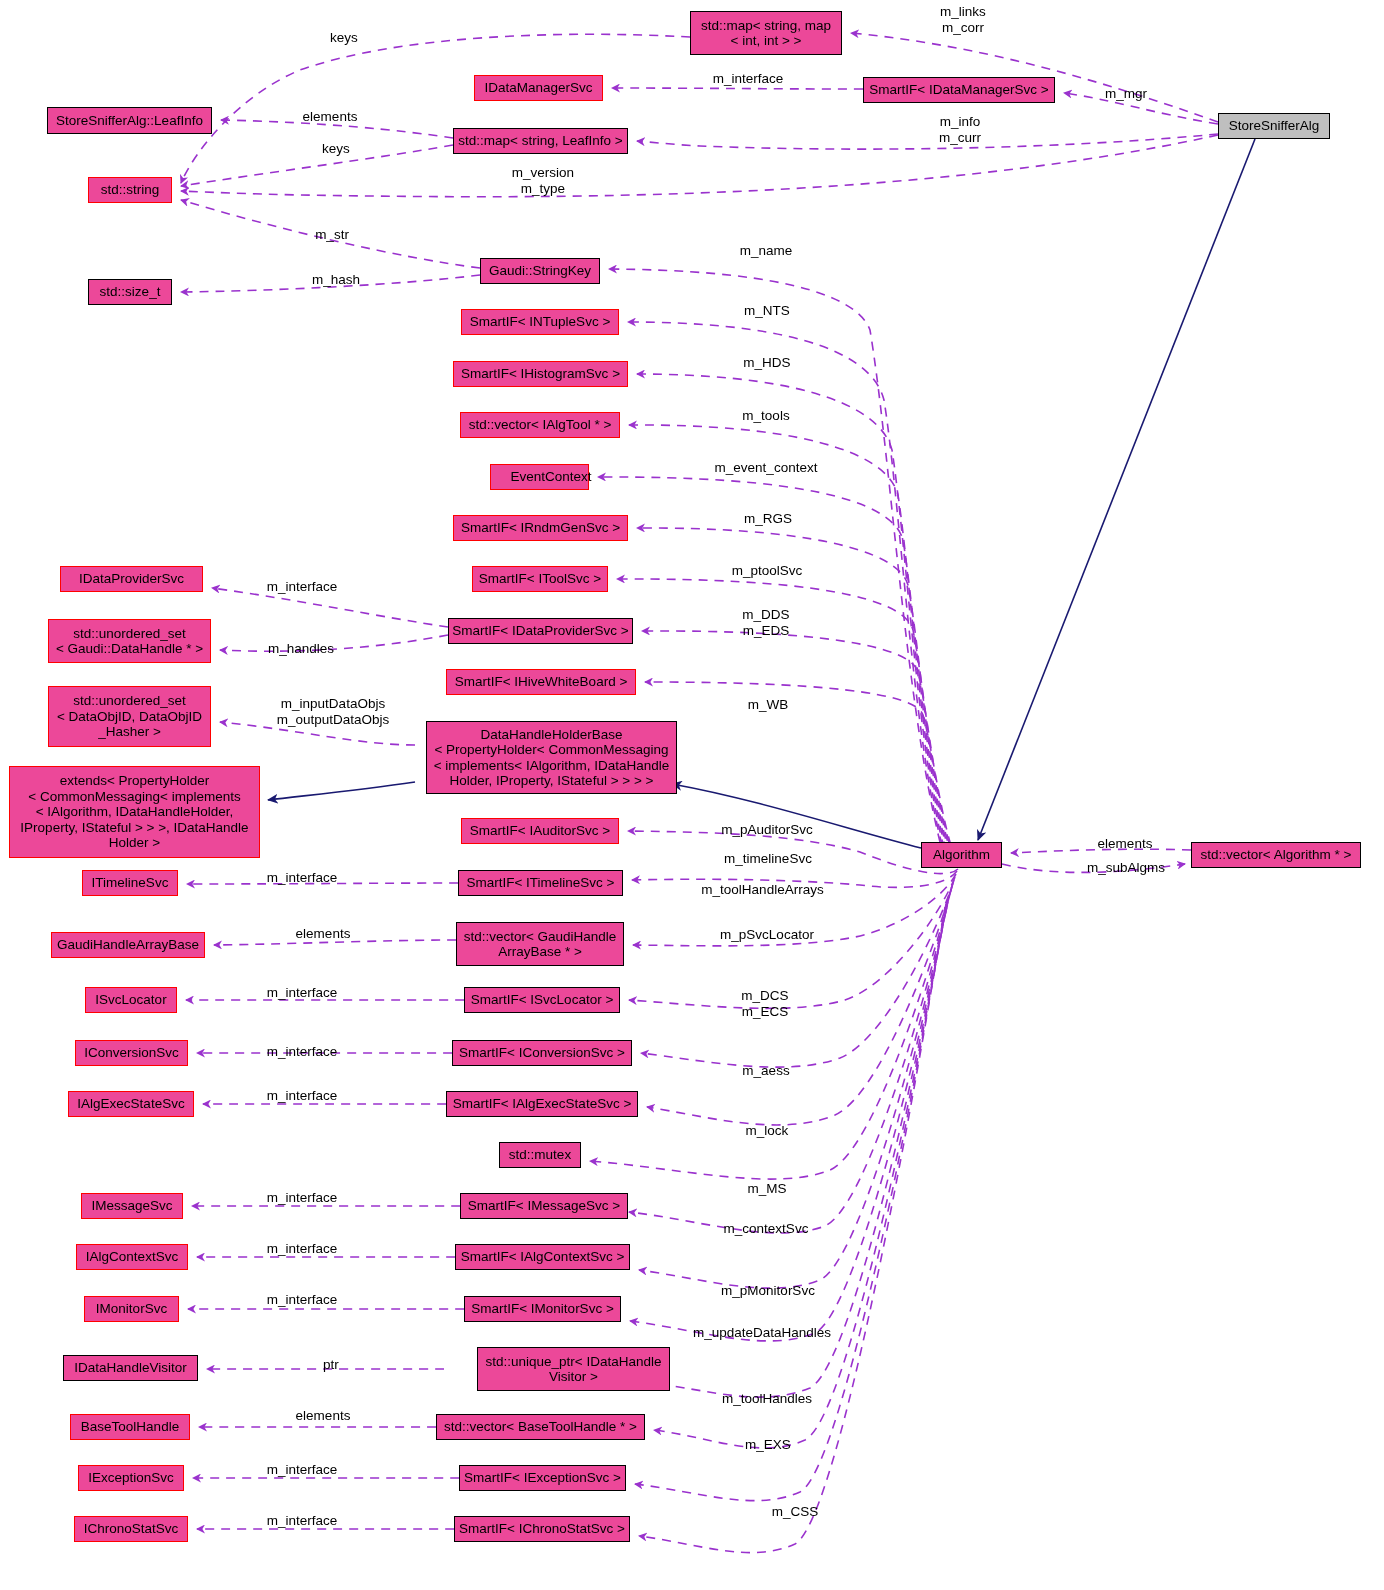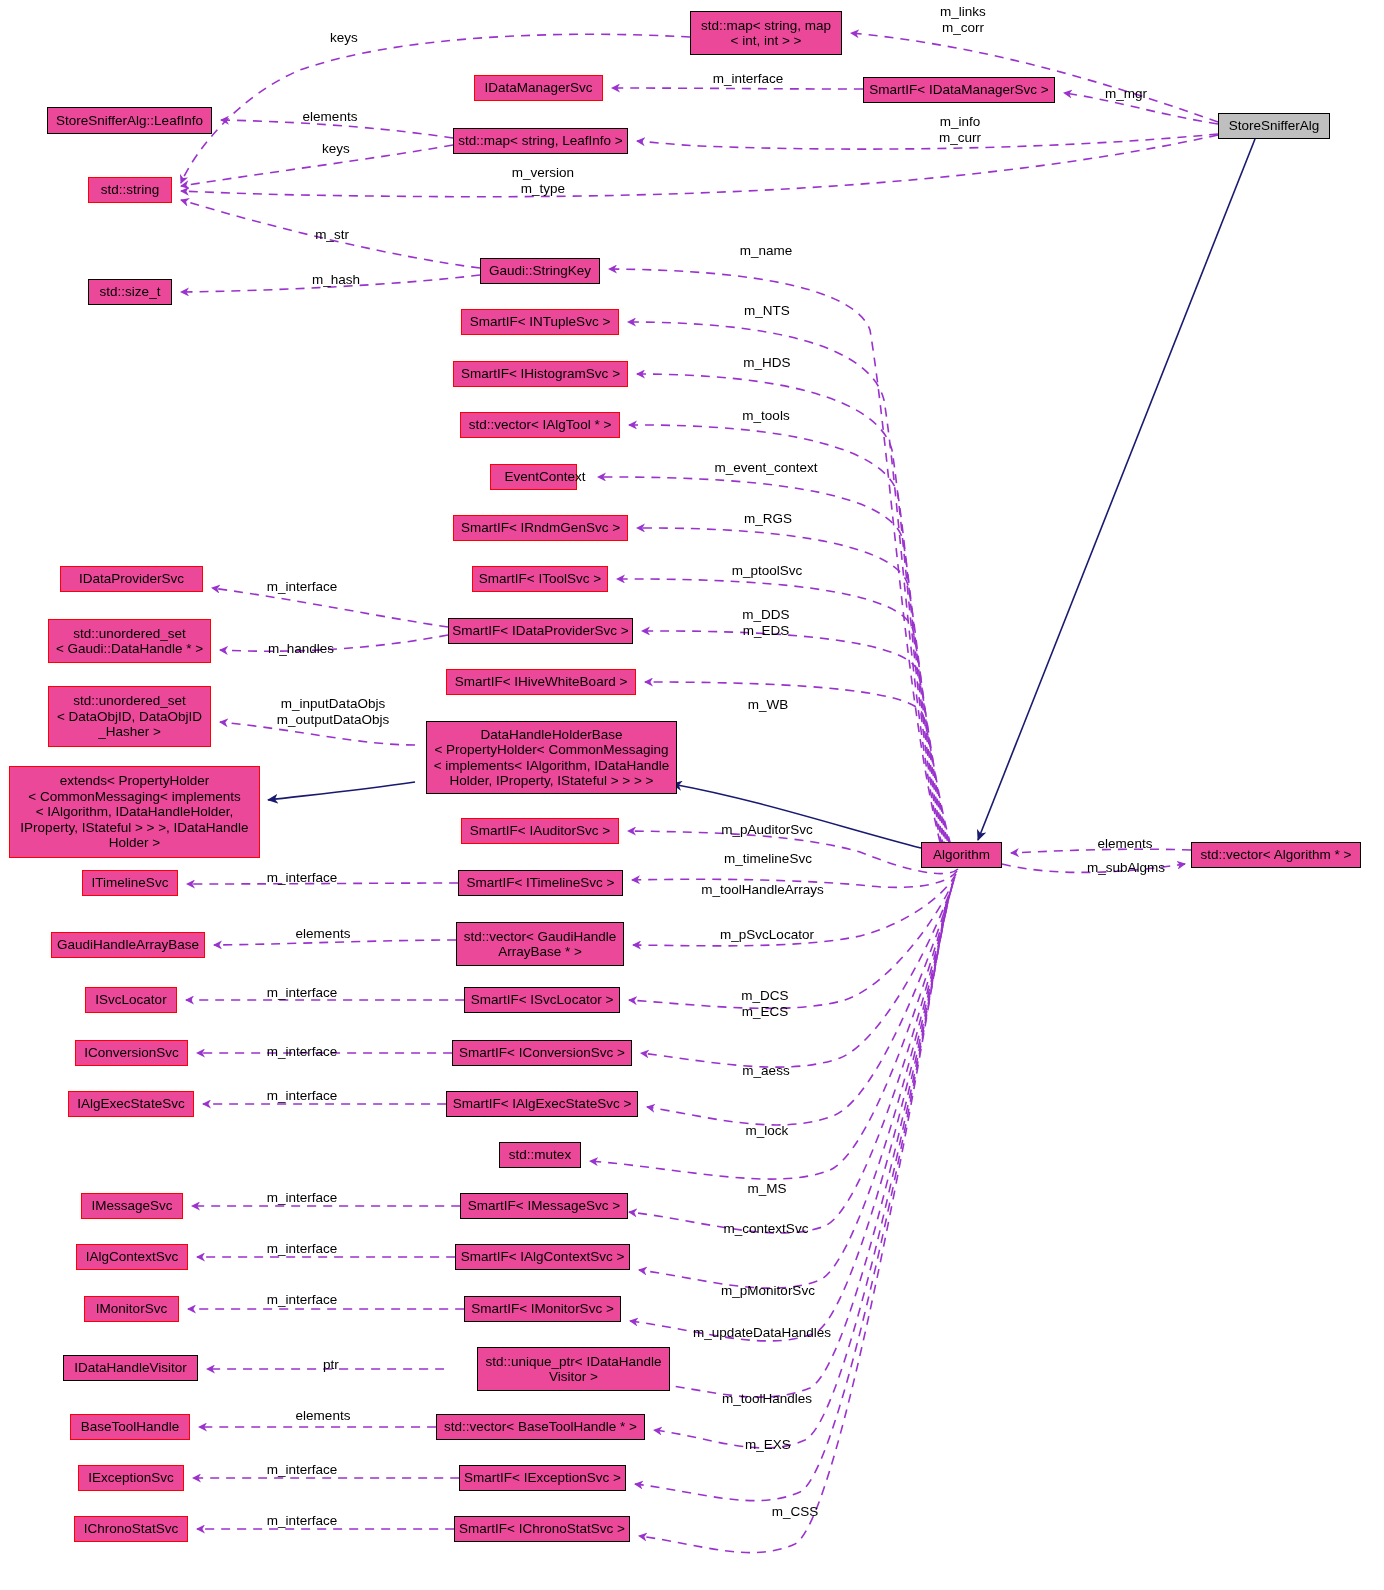--- a/index.html
+++ b/index.html
@@ -134,21 +134,21 @@
       <div class="node" style="left: 690px; top: 11px; width: 152px; height: 44px;">std::map&lt; string, map
 &lt; int, int &gt; &gt;</div>
       <div class="node red" style="left: 474px; top: 75px; width: 129px; height: 26px;">IDataManagerSvc</div>
       <div class="node" style="left: 863px; top: 77px; width: 192px; height: 26px;">SmartIF&lt; IDataManagerSvc &gt;</div>
       <div class="node filled" style="left: 1218px; top: 113px; width: 112px; height: 26px;">StoreSnifferAlg</div>
       <div class="node" style="left: 453px; top: 128px; width: 175px; height: 26px;">std::map&lt; string, LeafInfo &gt;</div>
       <div class="node" style="left: 480px; top: 258px; width: 120px; height: 26px;">Gaudi::StringKey</div>
       <div class="node red" style="left: 461px; top: 309px; width: 158px; height: 26px;">SmartIF&lt; INTupleSvc &gt;</div>
       <div class="node red" style="left: 453px; top: 361px; width: 175px; height: 26px;">SmartIF&lt; IHistogramSvc &gt;</div>
       <div class="node red" style="left: 460px; top: 412px; width: 160px; height: 26px;">std::vector&lt; IAlgTool * &gt;</div>
-      <div class="node red" style="left: 490px; top: 464px; width: 87px; height: 26px; padding-left: 23px;">EventContext</div>
+      <div class="node red" style="left: 490px; top: 464px; width: 99px; height: 26px; padding-left: 23px;">EventContext</div>
       <div class="node red" style="left: 453px; top: 515px; width: 175px; height: 26px;">SmartIF&lt; IRndmGenSvc &gt;</div>
       <div class="node red" style="left: 472px; top: 566px; width: 136px; height: 26px;">SmartIF&lt; IToolSvc &gt;</div>
       <div class="node red" style="left: 60px; top: 566px; width: 143px; height: 26px;">IDataProviderSvc</div>
       <div class="node" style="left: 448px; top: 618px; width: 185px; height: 26px;">SmartIF&lt; IDataProviderSvc &gt;</div>
       <div class="node red" style="left: 48px; top: 619px; width: 163px; height: 44px;">std::unordered_set
 &lt; Gaudi::DataHandle * &gt;</div>
       <div class="node red" style="left: 446px; top: 669px; width: 190px; height: 26px;">SmartIF&lt; IHiveWhiteBoard &gt;</div>
       <div class="node red" style="left: 48px; top: 686px; width: 163px; height: 61px;">std::unordered_set
 &lt; DataObjID, DataObjID
 _Hasher &gt;</div>

